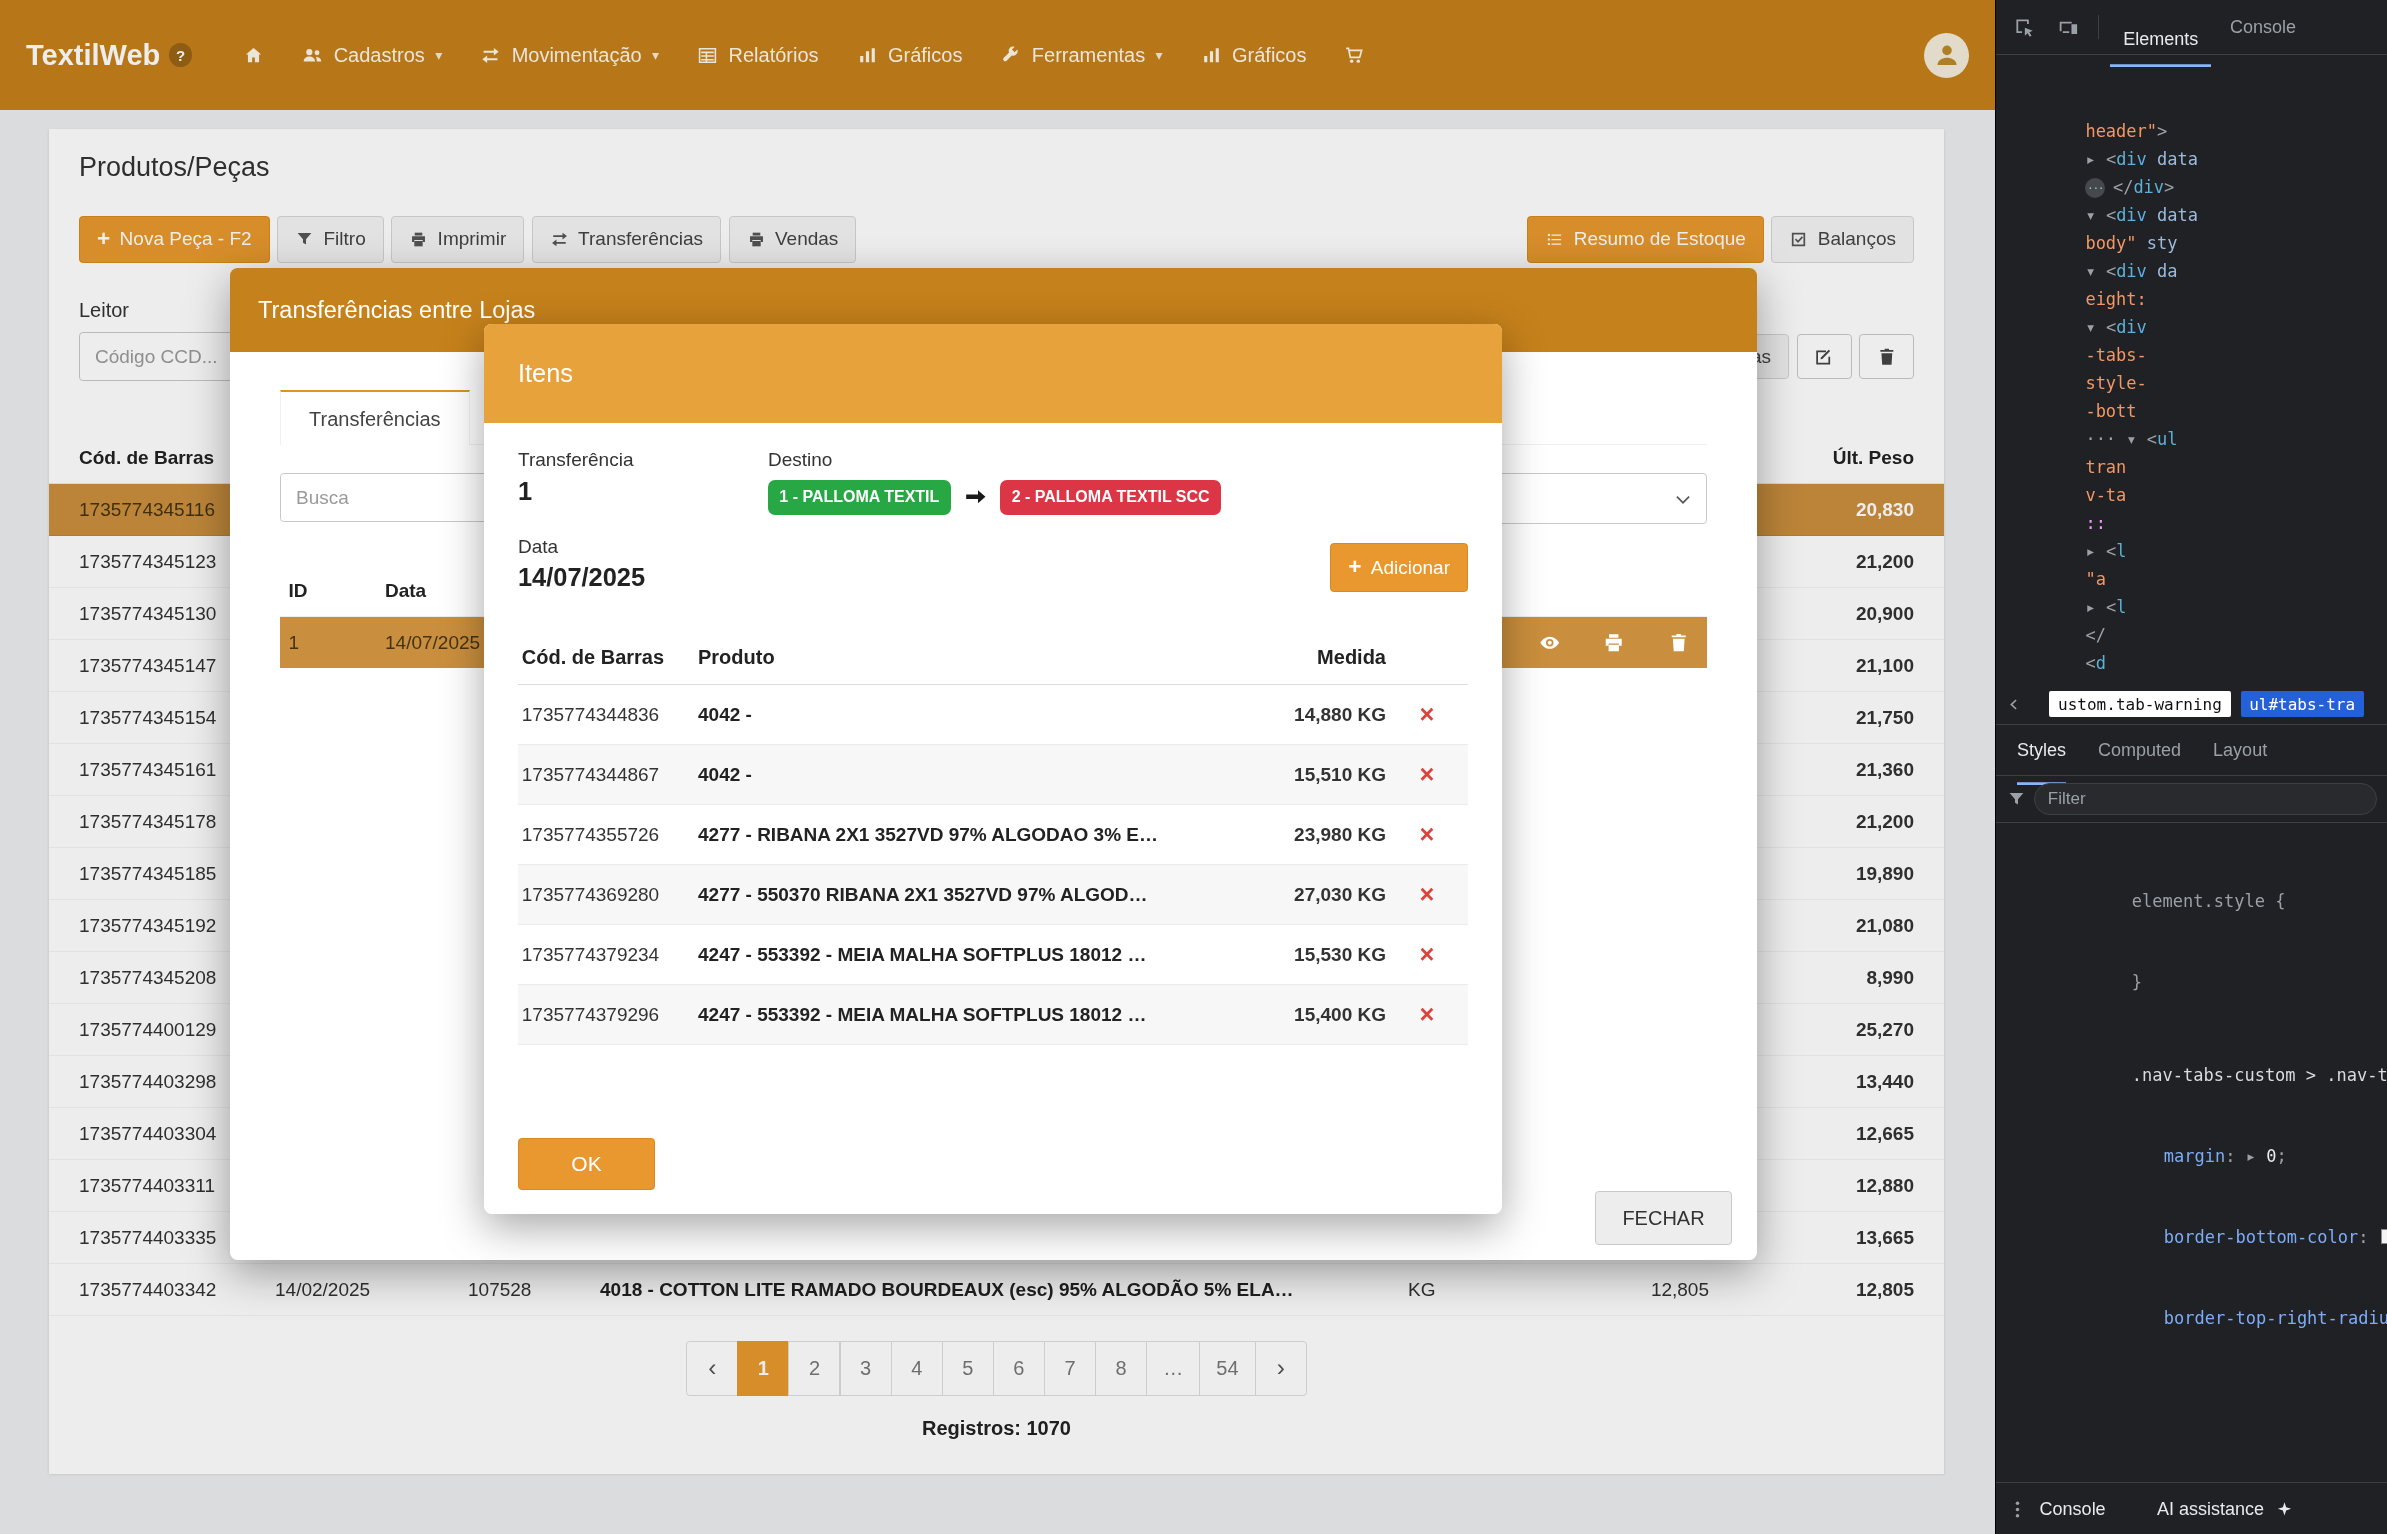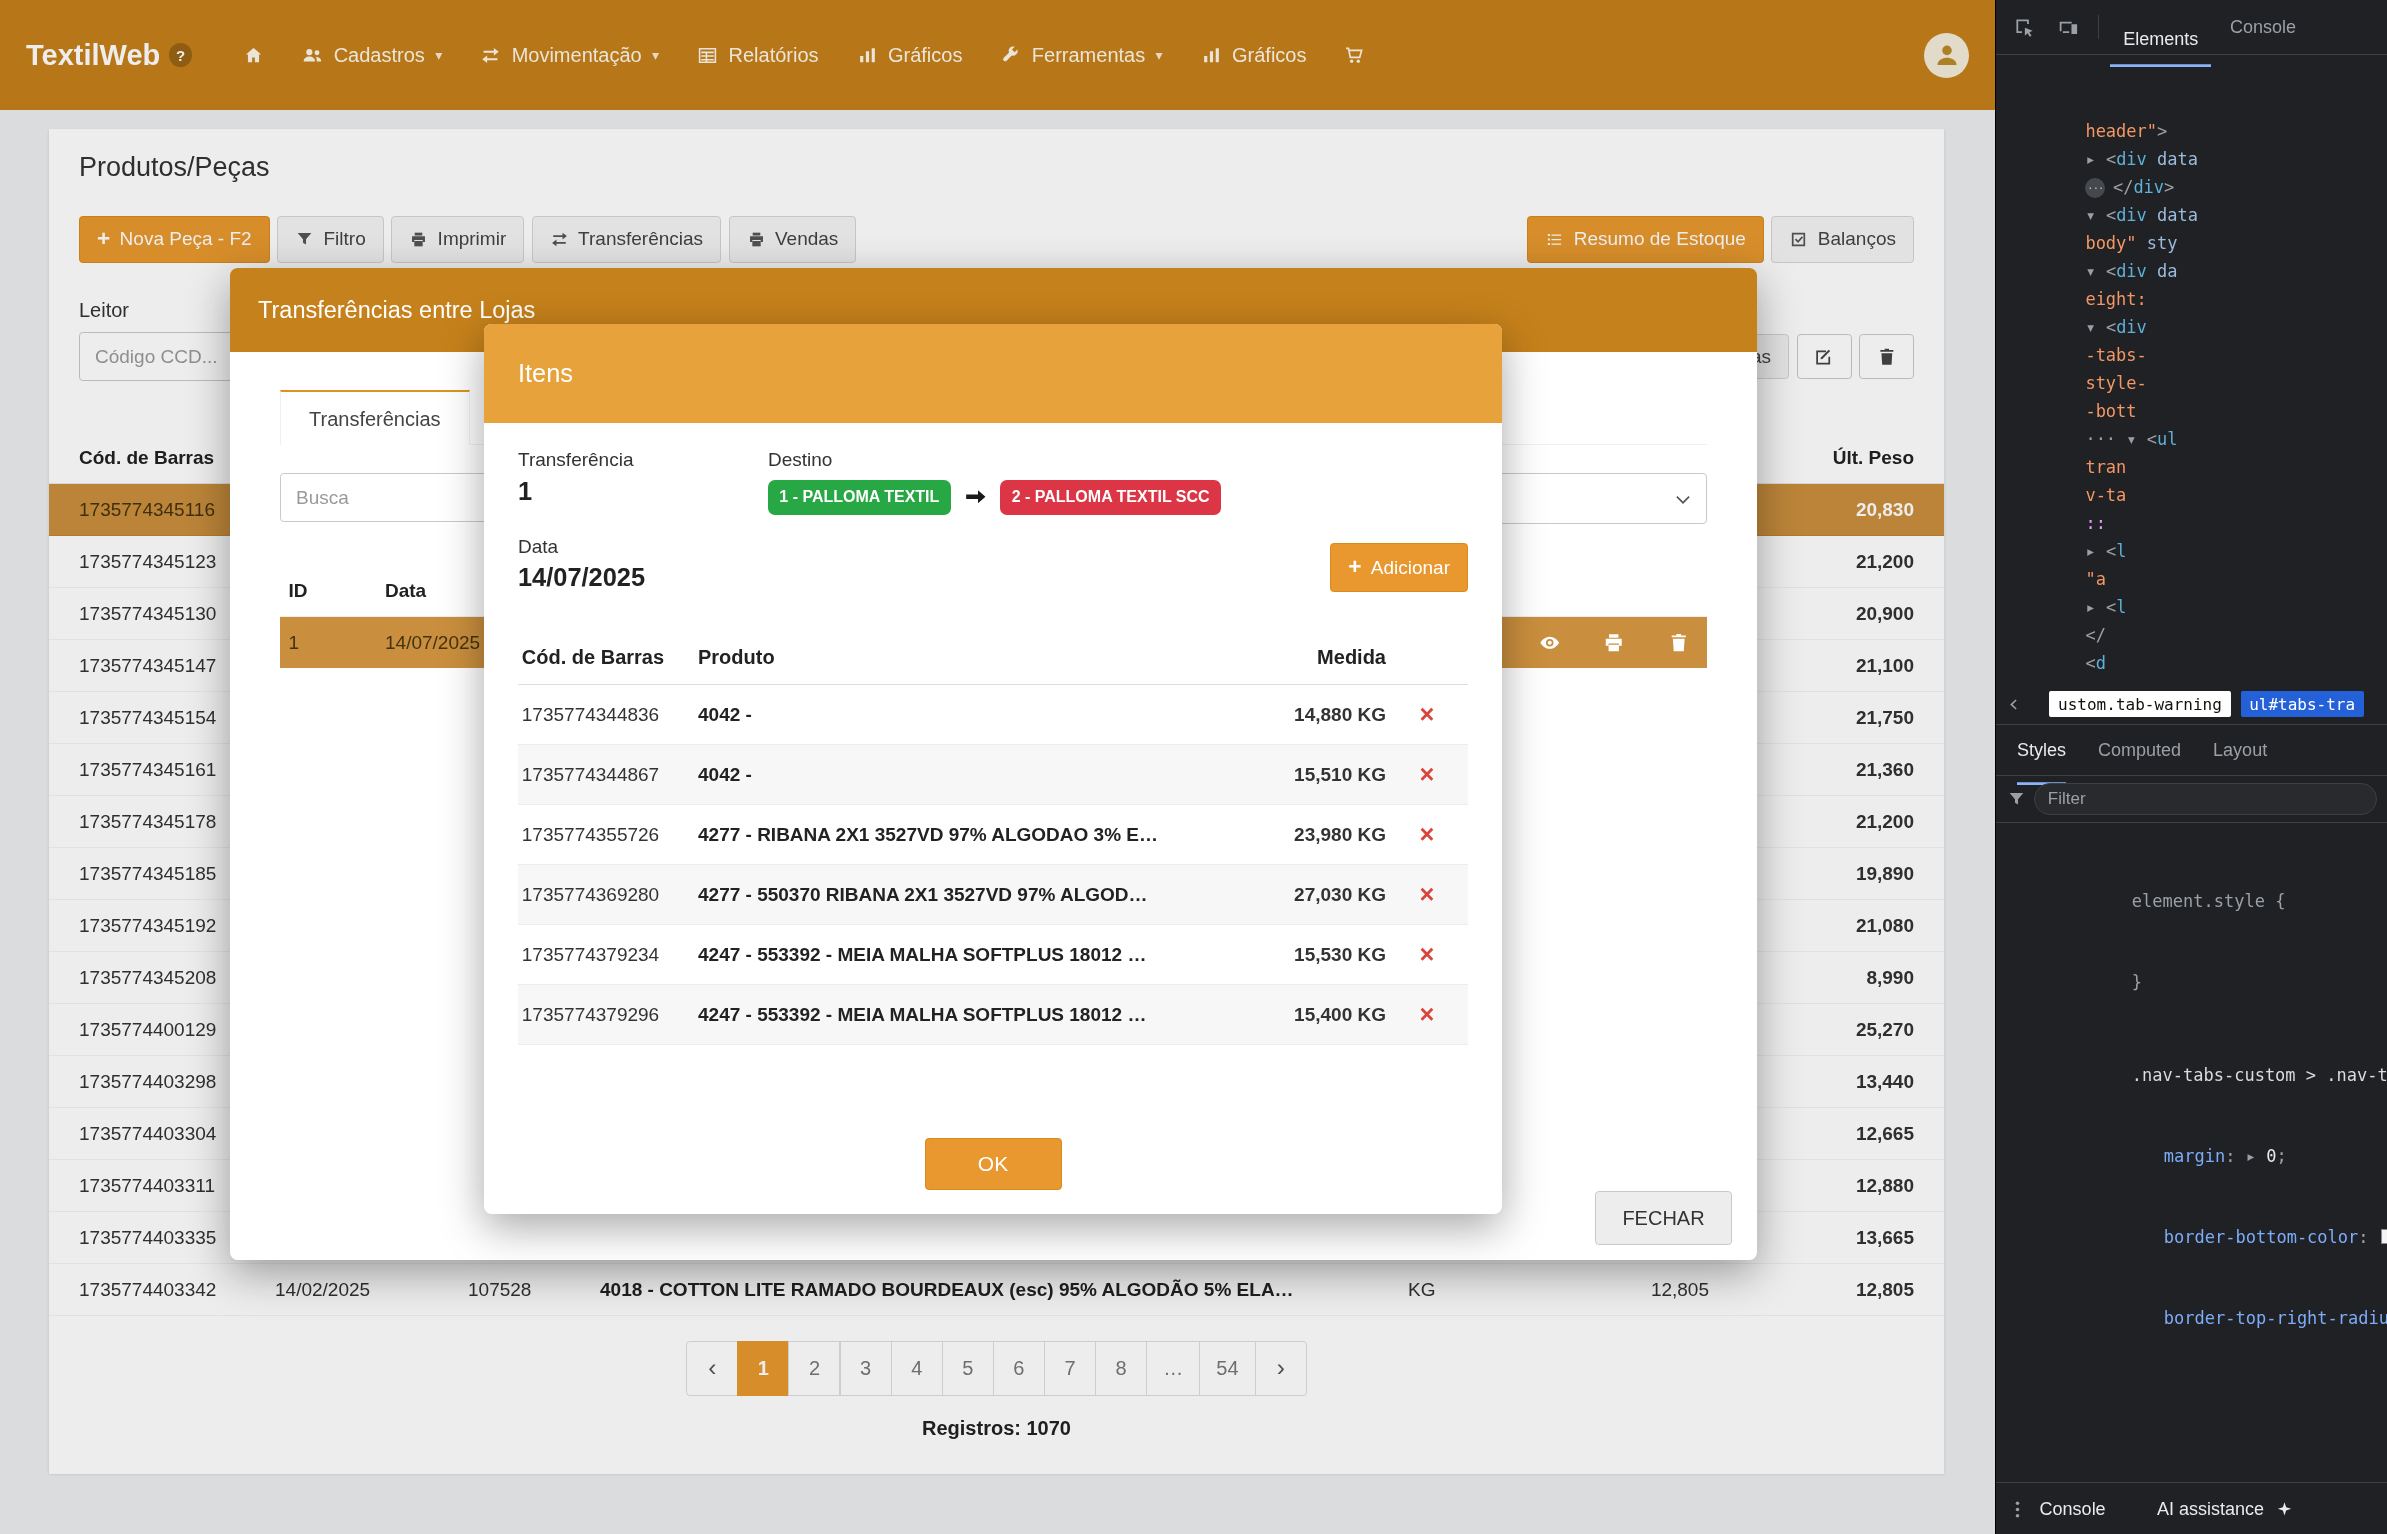--- a/index.html
+++ b/index.html
@@ -102,21 +102,21 @@
   .btn-add { height:49px; }
   .m2-table { margin-top:38px; font-size:19px; }
   .m2-thead { display:flex; height:55px; align-items:center; font-weight:bold; font-size:20px; color:#222; border-bottom:1.9px solid #ddd; }
   .m2-row { display:flex; height:60px; align-items:center; border-bottom:0.9px solid #ececec; color:#333;justify-content:center; }
   .m2-rows .m2-row:nth-child(even) { background:#f7f7f7; }
   .m2c-bar { width:180px; padding-left:3.8px; }
   .m2c-prod { flex:1; font-weight:bold; white-space:nowrap; overflow:hidden; color:#222; }
   .m2c-med { width:151px; text-align:right; font-weight:bold; }
   .m2c-del { width:82px; text-align:center; }
   .del-x { color:#d9453c; font-size:25.4px; font-weight:bold; cursor:pointer; line-height:1; }
-  .m2-foot { margin-top:auto; display:flex; justify-content:center; }
+  .m2-foot { margin-top:auto; display:flex; justify-content:flex-start; }
   .btn-ok { width:137px; height:52px; background:#e8982e; border:0.9px solid #d88a1f; border-radius:3.8px; color:#fff; font-size:21px; display:flex; align-items:center; justify-content:center; cursor:pointer; }
 
   
   .devtools { width:393px; height:1535px; background:#202124; color:#e8eaed; flex:none; display:flex; flex-direction:column; border-left:0.9px solid #000; overflow:hidden; }
   .dt-topbar { height:55px; flex:none; display:flex; align-items:center; border-bottom:0.9px solid #3c4043; padding:0 9.4px; gap:5.6px; }
   .dt-toolicon { width:38px; height:38px; display:flex; align-items:center; justify-content:center; cursor:pointer; border-radius:3.8px; }
   .dt-toolicon .ic { width:22.6px; height:22.6px; fill:#9aa0a6; }
   .dt-sep { width:0.9px; height:24.5px; background:#3c4043; margin:0 5.6px; }
   .dt-tab { font-size:18px; color:#9aa0a6; padding:0 13px; height:55px; display:flex; align-items:center; cursor:pointer; }
   .dt-tab.active { color:#e8eaed; box-shadow:inset 0 -2.8px 0 #8ab4f8;margin-top:24px; }

